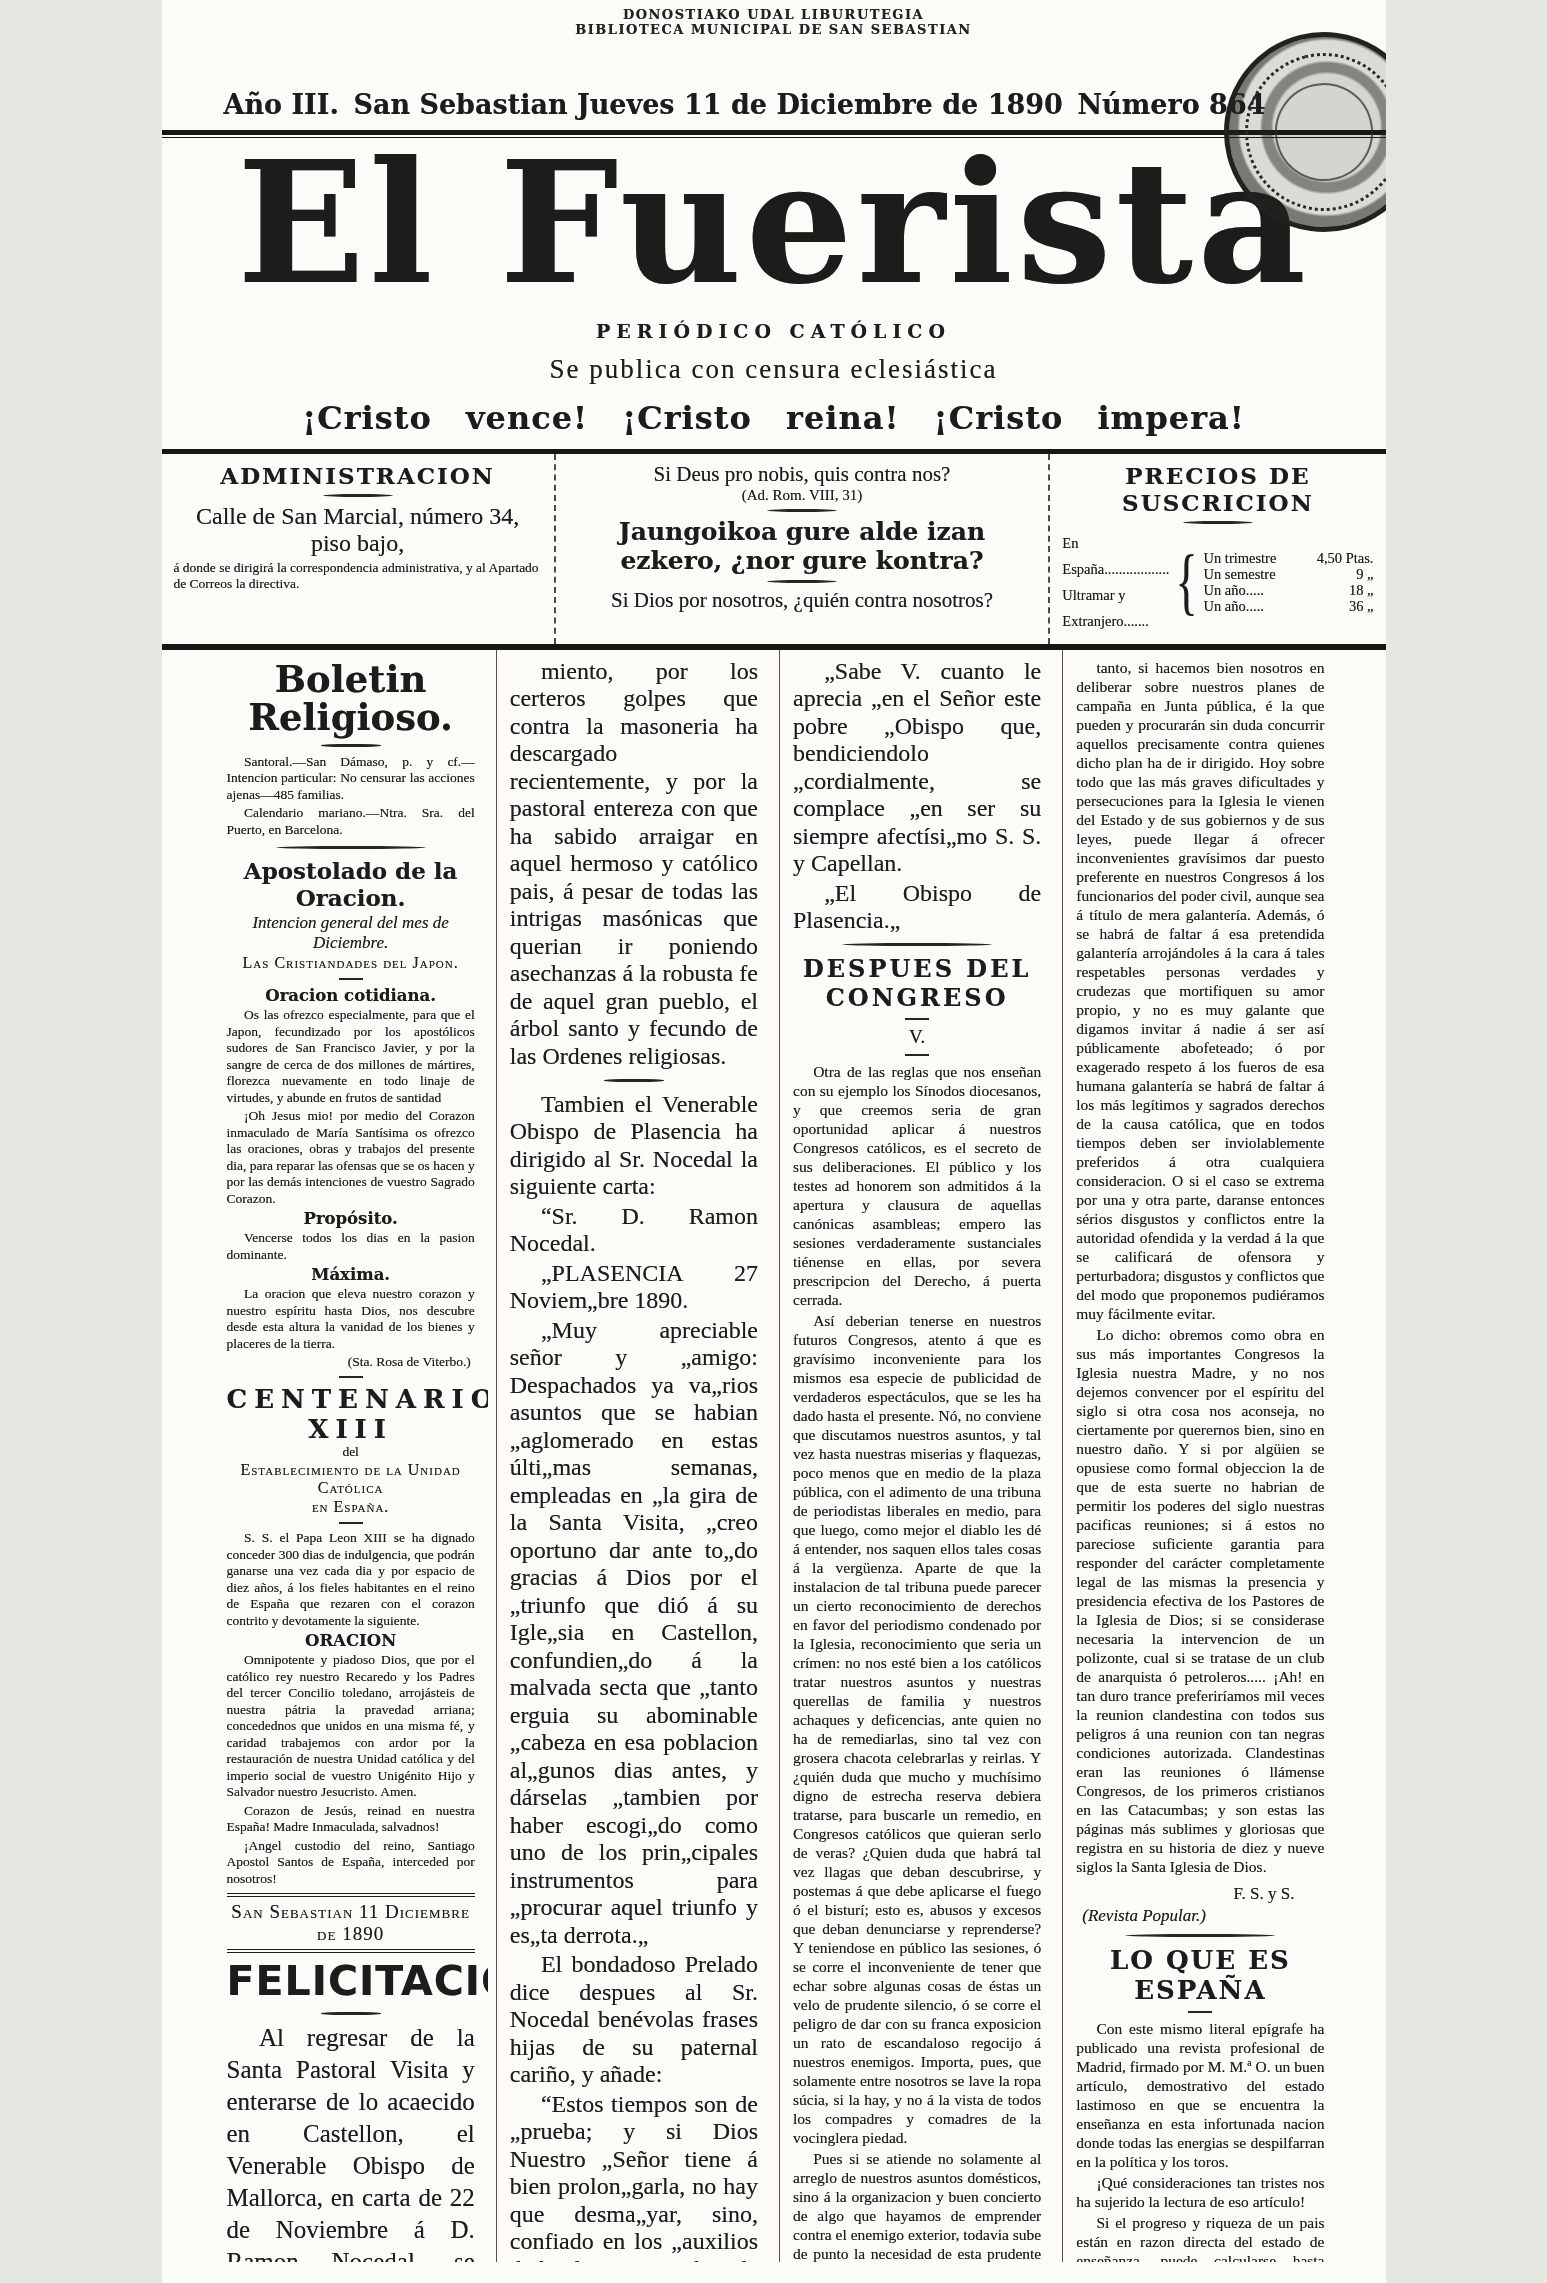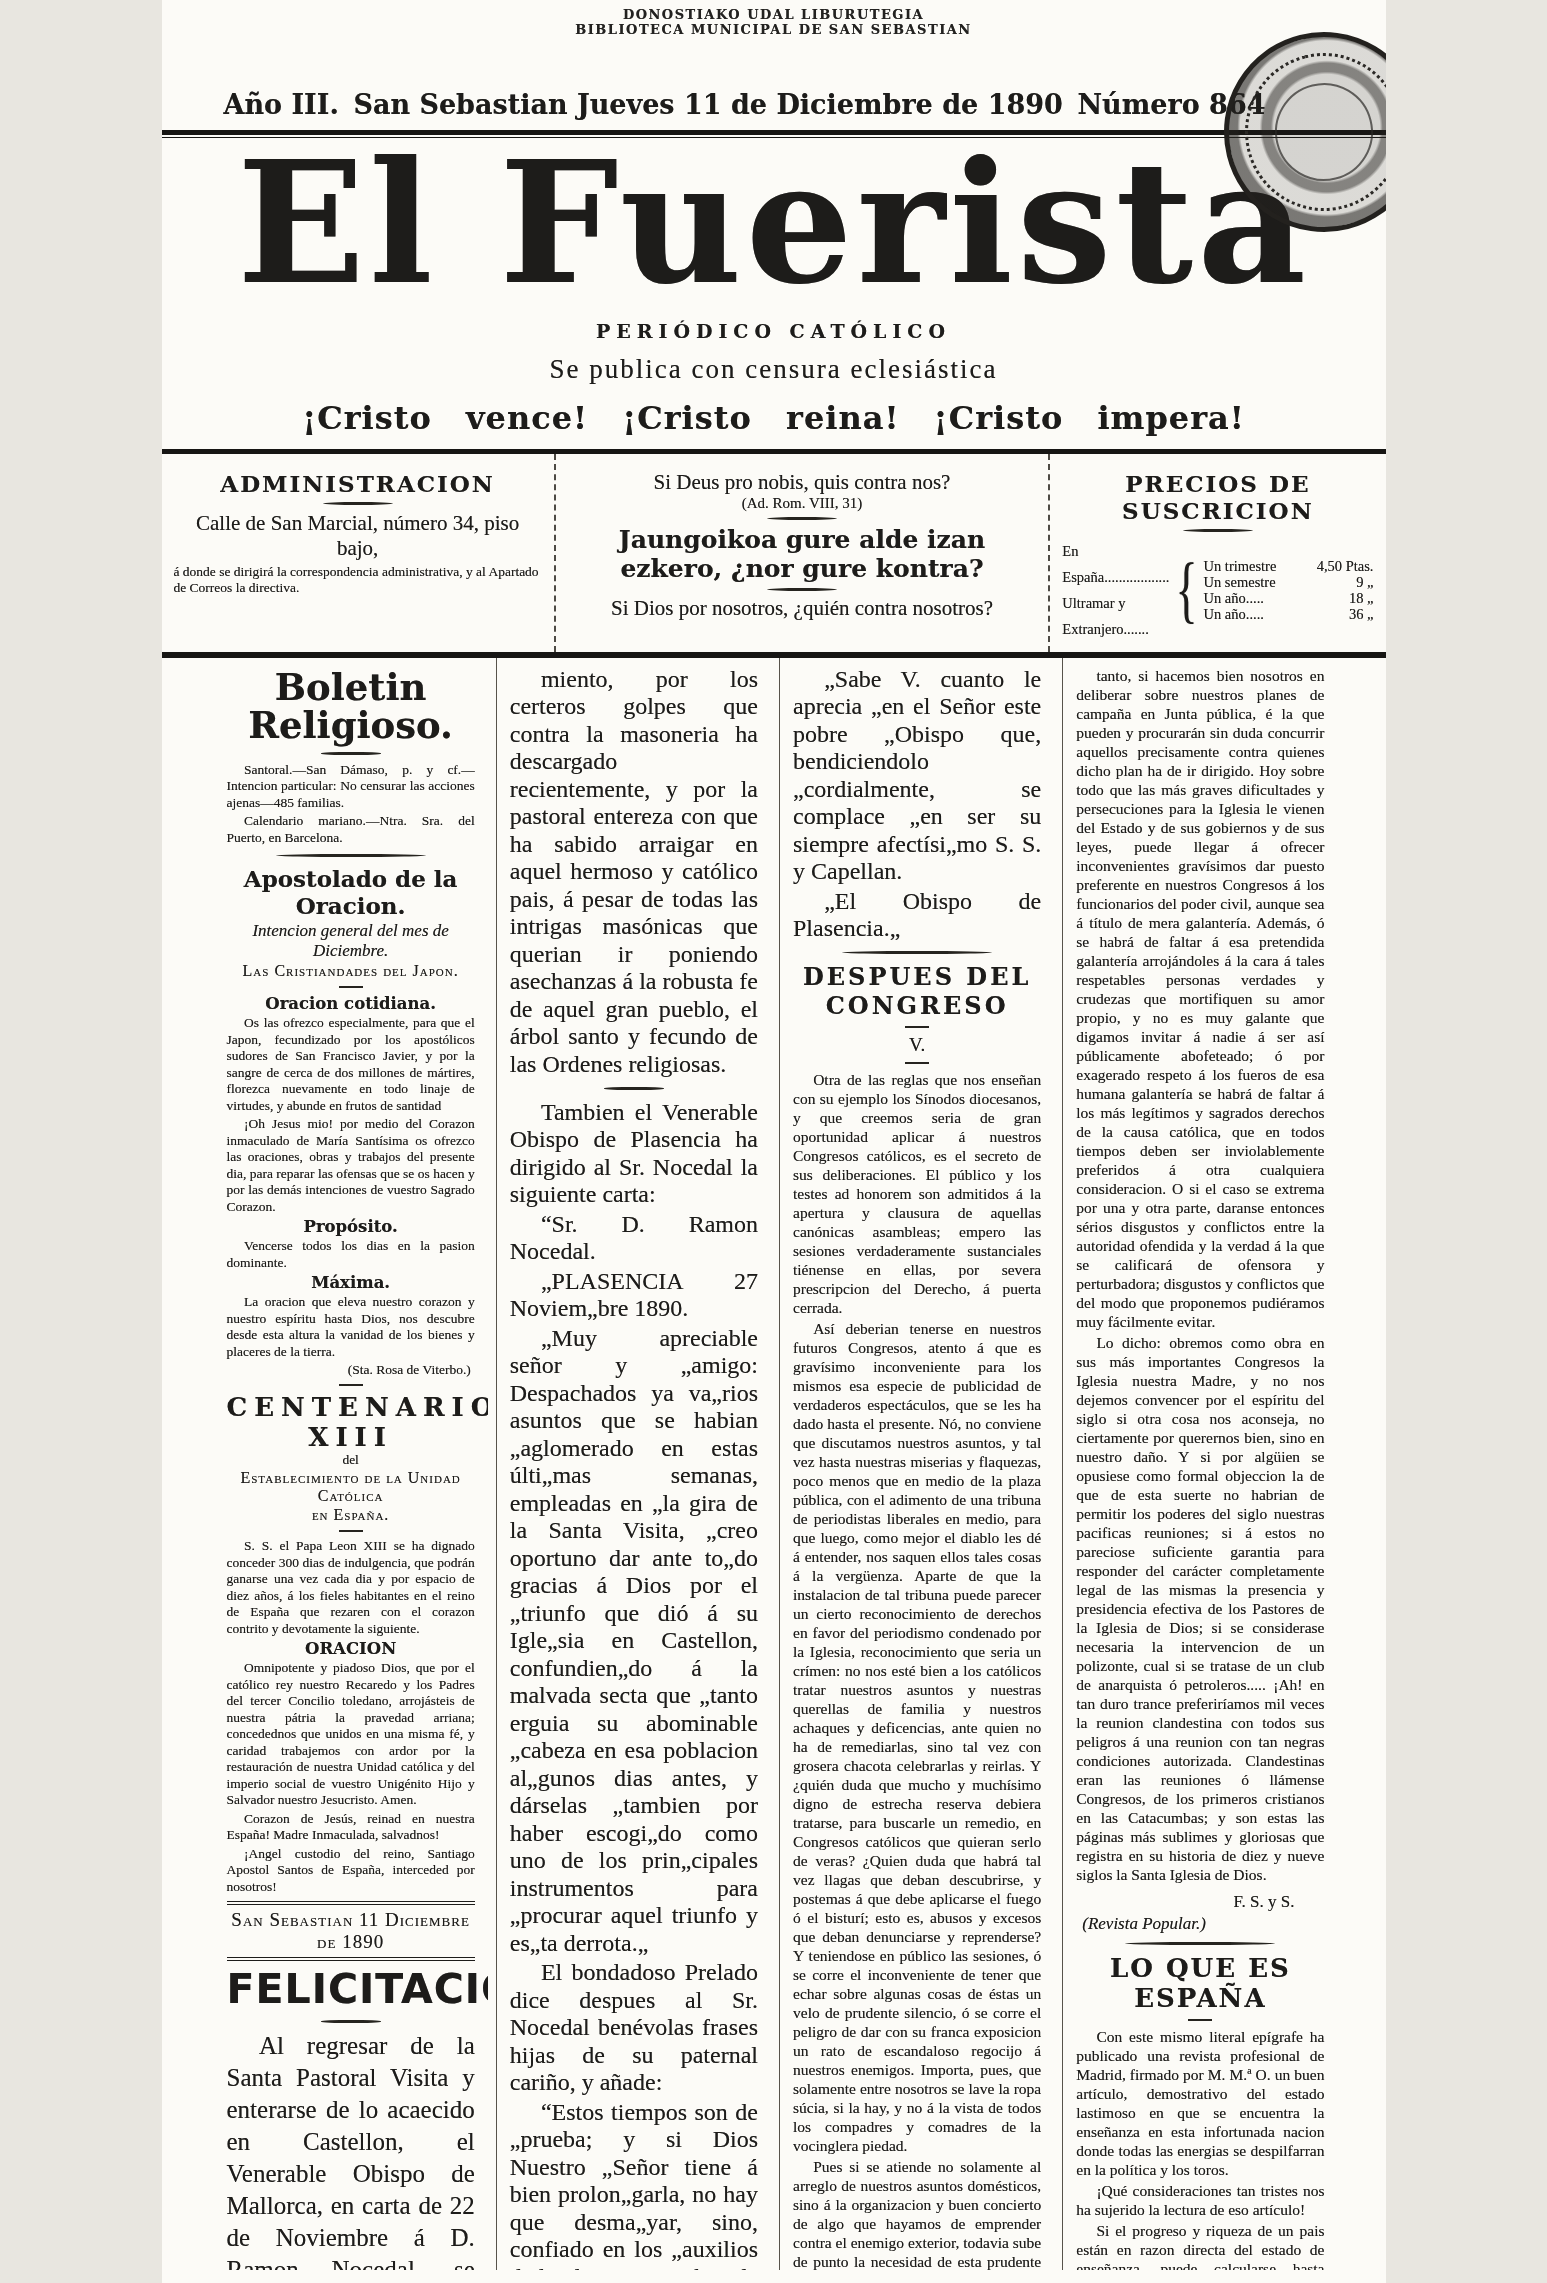--- a/index.html
+++ b/index.html
@@ -26,28 +26,28 @@
   
   .masthead{margin:6px 0 0;text-align:center;font-family:"DejaVu Serif",serif;font-weight:bold;
     font-size:168px;line-height:.95;letter-spacing:4px;}
   .subtitle{margin-top:16px;text-align:center;font-family:"DejaVu Serif",serif;font-weight:bold;
     font-size:19px;letter-spacing:6px;}
   .censura{margin-top:12px;text-align:center;font-size:27px;letter-spacing:2px;}
   .cristo{margin-top:14px;text-align:center;font-family:"DejaVu Serif",serif;font-weight:bold;
     font-size:32px;word-spacing:22px;letter-spacing:1px;}
   
   .info-row{display:flex;margin-top:12px;border-top:5px solid #171614;border-bottom:6px solid #171614;}
-  .info-box{padding:16px 12px 10px;}
+  .info-box{padding:8px 12px 10px;}
   .info-box + .info-box{border-left:2px dashed #4d4a44;}
   .box-admin{width:440px;text-align:center;}
   .box-motto{width:560px;text-align:center;}
   .box-prices{flex:1;text-align:center;}
   .info-title{font-family:"DejaVu Serif",serif;font-weight:bold;font-size:23px;letter-spacing:2px;}
   .orn{width:70px;height:3px;background:#26241f;border-radius:50%;margin:5px auto;}
-  .admin-address{font-size:21px;margin-top:6px;}
+  .admin-address{font-size:24px;margin-top:6px;}
   .admin-note{font-size:13.5px;text-align:left;margin-top:3px;line-height:16px;}
   .latin{font-size:21px;}
   .latin-ref{font-size:15px;}
   .basque{font-family:"DejaVu Serif",serif;font-weight:bold;font-size:25px;margin-top:2px;}
   .spanish{font-size:21px;margin-top:2px;}
   .price-grid{display:flex;align-items:center;justify-content:flex-start;gap:4px;margin-top:6px;text-align:left;}
   .price-labels{font-size:14.5px;line-height:26px;}
   .brace{font-size:46px;font-weight:normal;transform:scaleY(1.6);padding:0 2px;}
   .price-list{font-size:14.5px;line-height:16px;}
   .price-list .row{display:flex;justify-content:space-between;width:170px;}

